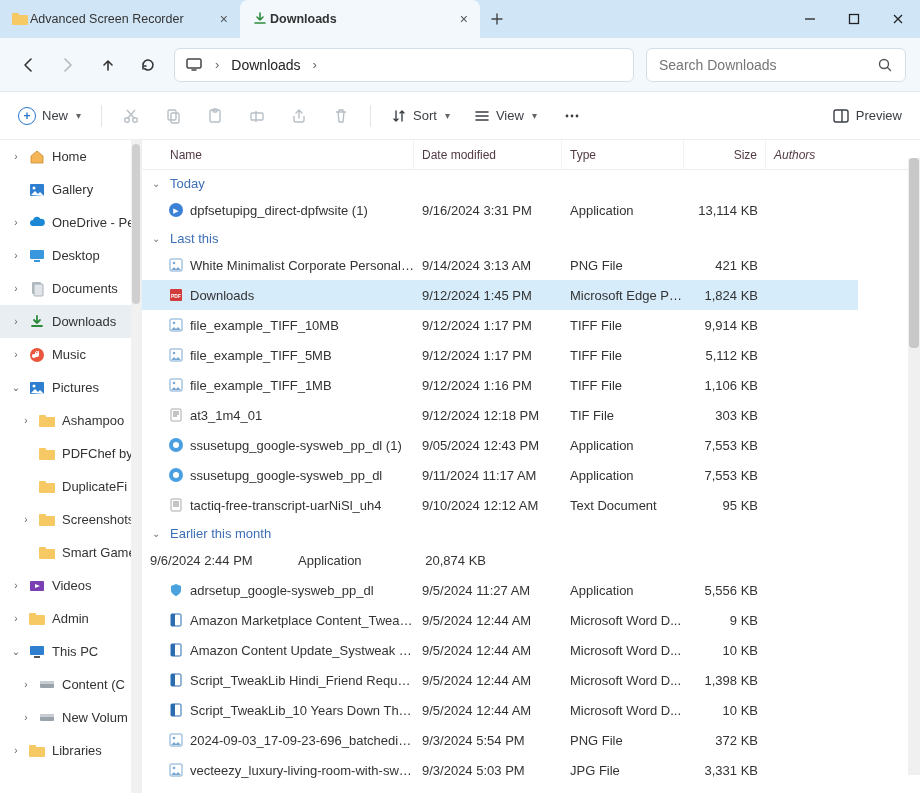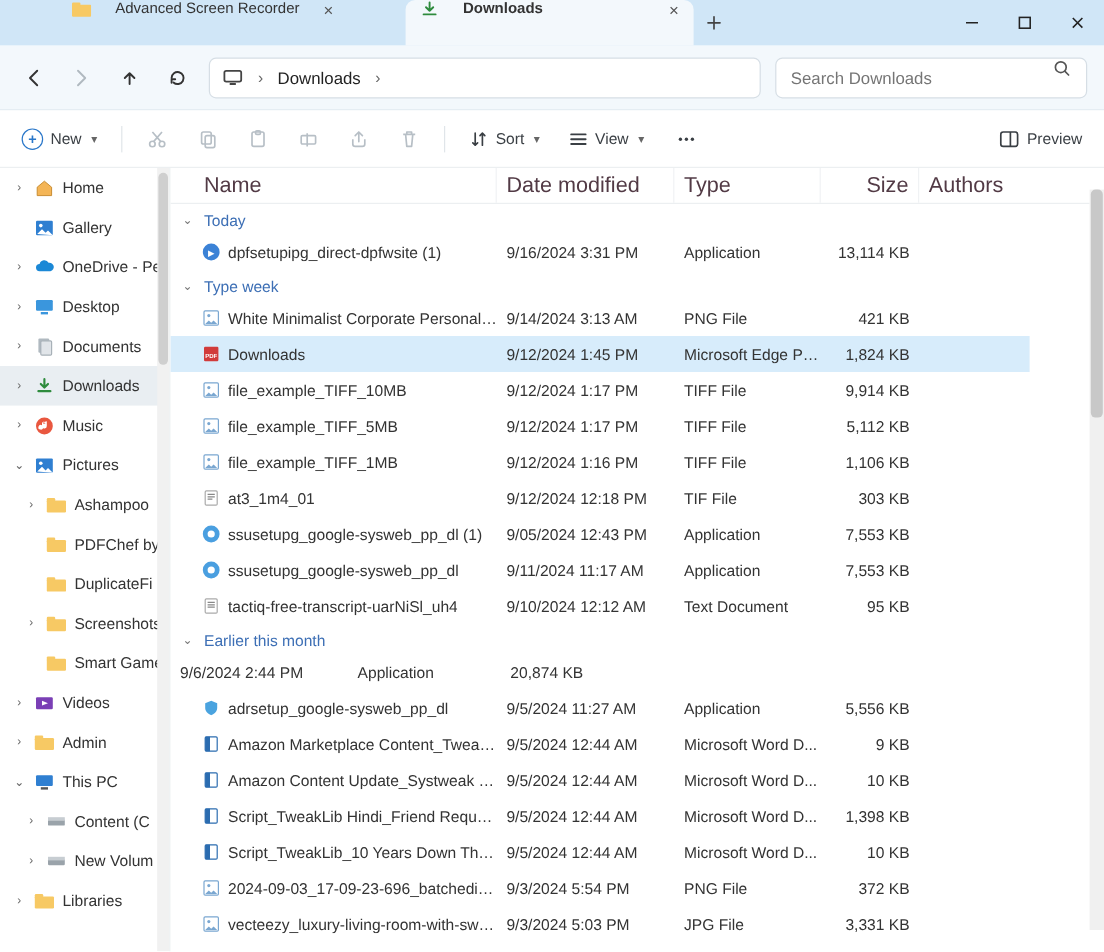--- a/index.html
+++ b/index.html
@@ -1,37 +1,37 @@
 <!DOCTYPE html>
 <html><head>
 <meta charset="utf-8">
 <style>
   * { box-sizing: border-box; margin: 0; padding: 0; font-family: "Segoe UI", sans-serif; }
   body { width: 920px; height: 793px; overflow: hidden; background: #fff; font-size: 13px; color: #333; }
 
   
   .titlebar { height: 38px; background: #d0e6f7; display: flex; align-items: stretch; }
-  .tab { display: flex; align-items: flex-start; gap: 20px; padding: 0 12px; min-width: 240px; border-radius: 8px 8px 0 0; position: relative; margin-left: 48px; }
+  .tab { display: flex; align-items: center; gap: 2px; padding: 0 12px; min-width: 240px; border-radius: 8px 8px 0 0; position: relative; }
   .tab.active { background: #f3f8fc; }
   .tab.inactive { background: transparent; }
   .tab .label { flex: 1; font-size: 12.5px; color: #333; }
   .tab .close { font-size: 14px; color: #555; }
   .new-tab { display: flex; align-items: center; justify-content: center; width: 34px; }
   .window-controls { margin-left: auto; display: flex; }
   .wc-btn { width: 44px; display: flex; align-items: center; justify-content: center; color: #222; }
 
   
   .navbar { height: 54px; background: #f3f8fc; display: flex; align-items: center; padding: 0 14px; gap: 12px; border-bottom: 1px solid #e2eaf0; }
   .nav-icon { width: 28px; height: 28px; display: flex; align-items: center; justify-content: center; color: #333; border-radius: 4px; }
   .nav-icon.disabled { color: #a5b2bd; }
   .addressbar { flex: 1; display: flex; align-items: center; background: #fff; border: 1px solid #d6dee5; border-radius: 6px; height: 34px; padding: 0 10px; gap: 12px; }
   .addr-icon { color: #444; }
   .addr-text { font-size: 14px; color: #222; }
   .chevron { color: #666; }
-  .searchbox { width: 260px; display: flex; background: #fff; border: 1px solid #d6dee5; border-radius: 6px; height: 34px; padding: 0 12px; }
+  .searchbox { width: 260px; display: flex; align-items: center; background: #fff; border: 1px solid #d6dee5; border-radius: 6px; height: 34px; padding: 0 12px; }
   .searchbox input { flex:1; border:none; outline:none; font-size: 14px; color:#555; background:transparent; }
 
   
   .cmdbar { height: 48px; background: #fff; display: flex; align-items: center; padding: 0 10px; gap: 8px; border-bottom: 1px solid #eceff1; }
   .cmd-btn { display: flex; align-items: center; gap: 6px; padding: 4px 8px; border-radius: 4px; color: #3a3f44; }
   .cmd-btn.disabled { color: #b7bfc6; }
   .cmd-sep { width:1px; height:22px; background:#e0e5e9; margin:0 4px; }
   .cmd-spacer { flex: 1; }
   .chev-down { font-size: 10px; color:#666; margin-left:2px; }
   .circle-plus { width:18px;height:18px;border:1.3px solid #2a77c9;border-radius:50%;display:flex;align-items:center;justify-content:center;color:#2a77c9;font-size:12px;font-weight:bold;line-height:1; }
@@ -43,27 +43,27 @@
   .sb-item.selected { background:#e9eef2; }
   .sb-item .exp { width:12px; color:#666; font-size:10px; display:inline-flex; justify-content:center; }
   .sb-item .ico { width:18px; display:inline-flex; justify-content:center; }
   .sb-item.lvl1 { padding-left:20px; }
   .sb-label { color:#333; flex:1; overflow:hidden; text-overflow:clip; }
   .sb-scrollbar { position:absolute; right:0; top:0; width:10px; height:100%; background:#f1f1f1; }
   .sb-thumb { position:absolute; right:1px; top:4px; width:8px; height:160px; background:#cfcfcf; border-radius:4px; }
 
   
   .filepane { flex:1; position:relative; overflow:hidden; }
-  .col-header { display:flex; height:30px; align-items:center; border-bottom:1px solid #eceff1; font-size:18px; color:#523a45;}
+  .col-header { display:flex; height:30px; align-items:center; border-bottom:1px solid #eceff1; font-size:12px; color:#523a45;}
   .col-header > div { padding:0 8px; border-right:1px solid #f0f2f4; height:100%; display:flex; align-items:center; }
   .col-name { width:272px; padding-left:28px !important; }
   .col-date { width:148px; }
   .col-type { width:122px; }
   .col-size { width:82px; justify-content:flex-end; }
-  .col-authors { flex:1; }
+  .col-authors { flex:1;font-style:italic; }
 
   .group-header { display:flex; align-items:center; gap:6px; padding:6px 0 4px 10px; color:#3d6fb5; font-size:13px; }
   .group-header .gexp { width:12px; font-size:10px; color:#777; }
 
   .row { display:flex; align-items:center; height:30px; margin-right:62px; }
   .row.selected { background:#d7ecfb; }
   .row .cell-name { width:272px; display:flex; align-items:center; gap:6px; padding-left:26px; white-space:nowrap; overflow:hidden; }
   .row .cell-name .fname { overflow:hidden; text-overflow:ellipsis; }
   .row .cell-date { width:148px; padding-left:8px; color:#333; }
   .row .cell-type { width:122px; padding-left:8px; overflow:hidden; white-space:nowrap; text-overflow:ellipsis; }
@@ -463,21 +463,21 @@
             </span>
             <span class="fname">dpfsetupipg_direct-dpfwsite (1)</span>
           </div>
           <div class="cell-date">9/16/2024 3:31 PM</div>
           <div class="cell-type">Application</div>
           <div class="cell-size">13,114 KB</div>
           <div class="cell-authors"></div>
         </div>
         <div class="group-header">
           <span class="gexp">⌄</span>
-          <span>Type week</span>
+          <span>Last this</span>
         </div>
         <div class="row">
           <div class="cell-name">
             <span class="fico">
               <svg width="16" height="16">
                 <rect x="2" y="2" width="12" height="12" rx="1" fill="#fff" stroke="#7aa7d1"></rect>
                 <circle cx="6" cy="6" r="1.3" fill="#7aa7d1"></circle>
                 <path d="M3 13l3-3 2 2 2-2 3 3z" fill="#7aa7d1"></path>
               </svg>
             </span>

